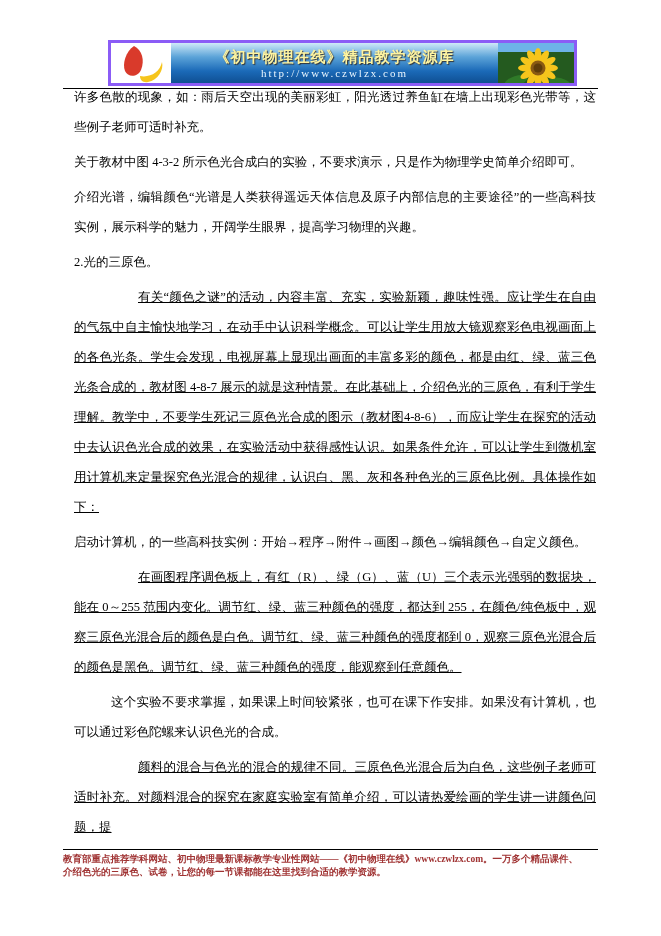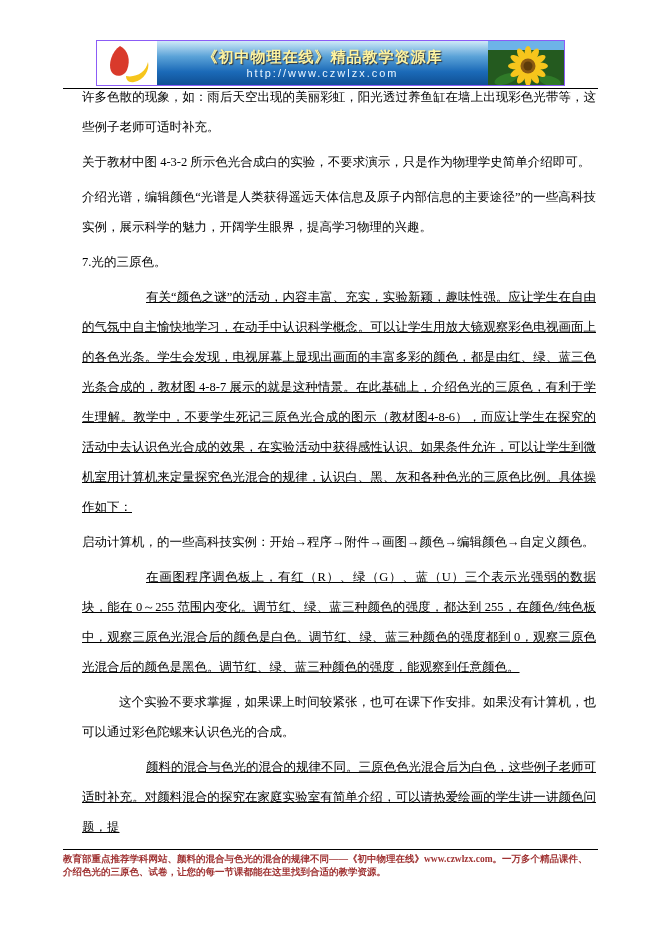--- a/index.html
+++ b/index.html
@@ -9,25 +9,25 @@
     height: 936px;
     background: #ffffff;
     overflow: hidden;
     font-family: "Liberation Serif", "DejaVu Serif", serif;
     color: #000;
   }
 
   
   .banner {
     position: absolute;
-    left: 96px; top: 40px;
+    left: 108px; top: 40px;
     width: 469px; height: 46px;
     display: flex;
     align-items: stretch;
-    border: 1px solid #8b5cf6;
+    border: 3px solid #8b5cf6;
     box-sizing: border-box;
     overflow: hidden;
   }
   .logo-box {
     width: 60px;
     background: #ffffff;
     display: flex; align-items: center; justify-content: center;
     flex: 0 0 auto;
   }
   .banner-mid {
@@ -44,37 +44,38 @@
     text-shadow: 1px 1px 1px #333;
     line-height: 19px;
     white-space: nowrap;
   }
   .banner-url {
     font-size: 11px;
     color: #eaf6ff;
     letter-spacing: 2px;
     line-height: 14px;
     white-space: nowrap;
+    font-family: Liberation Serif, serif;
   }
   .photo-box { width: 76px; flex: 0 0 auto; }
   .header-rule {
     position: absolute;
     left: 63px; top: 88px;
     width: 535px; height: 0;
     border-top: 1px solid #000;
   }
 
   
   .content {
     position: absolute;
     left: 66px; top: 82px;
     width: 530px;
   }
   .content p {
-    margin: 0 0 5px 16px;
+    margin: 0 0 5px 8px;
     font-size: 12.5px;
     line-height: 30px;
     text-align: justify;
     text-justify: inter-character;
   }
   .indent-5 { text-indent: 64px; text-decoration: underline; }
   .indent-3 { text-indent: 37px; }
 
   
   .footer {
@@ -133,26 +134,26 @@
         <circle cx="40" cy="25" r="4.5" fill="#5e3c0a"></circle>
       </svg>
     </div>
   </div>
   <div class="header-rule"></div>
 
   <div class="content">
     <p>许多色散的现象，如：雨后天空出现的美丽彩虹，阳光透过养鱼缸在墙上出现彩色光带等，这些例子老师可适时补充。</p>
     <p>关于教材中图 4-3-2 所示色光合成白的实验，不要求演示，只是作为物理学史简单介绍即可。</p>
     <p>介绍光谱，编辑颜色“光谱是人类获得遥远天体信息及原子内部信息的主要途径”的一些高科技实例，展示科学的魅力，开阔学生眼界，提高学习物理的兴趣。</p>
-    <p>7.光的三原色。</p>
+    <p>2.光的三原色。</p>
     <p class="indent-5">有关“颜色之谜”的活动，内容丰富、充实，实验新颖，趣味性强。应让学生在自由的气氛中自主愉快地学习，在动手中认识科学概念。可以让学生用放大镜观察彩色电视画面上的各色光条。学生会发现，电视屏幕上显现出画面的丰富多彩的颜色，都是由红、绿、蓝三色光条合成的，教材图 4-8-7 展示的就是这种情景。在此基础上，介绍色光的三原色，有利于学生理解。教学中，不要学生死记三原色光合成的图示（教材图4-8-6），而应让学生在探究的活动中去认识色光合成的效果，在实验活动中获得感性认识。如果条件允许，可以让学生到微机室用计算机来定量探究色光混合的规律，认识白、黑、灰和各种色光的三原色比例。具体操作如下：</p>
     <p>启动计算机，的一些高科技实例：开始→程序→附件→画图→颜色→编辑颜色→自定义颜色。</p>
     <p class="indent-5">在画图程序调色板上，有红（R）、绿（G）、蓝（U）三个表示光强弱的数据块，能在 0～255 范围内变化。调节红、绿、蓝三种颜色的强度，都达到 255，在颜色/纯色板中，观察三原色光混合后的颜色是白色。调节红、绿、蓝三种颜色的强度都到 0，观察三原色光混合后的颜色是黑色。调节红、绿、蓝三种颜色的强度，能观察到任意颜色。</p>
     <p class="indent-3">这个实验不要求掌握，如果课上时间较紧张，也可在课下作安排。如果没有计算机，也可以通过彩色陀螺来认识色光的合成。</p>
     <p class="indent-5">颜料的混合与色光的混合的规律不同。三原色色光混合后为白色，这些例子老师可适时补充。对颜料混合的探究在家庭实验室有简单介绍，可以请热爱绘画的学生讲一讲颜色问题，提</p>
   </div>
 
   <div class="footer">
-    <div>教育部重点推荐学科网站、颜料的混合与色光的混合的规律不同——《初中物理在线》www.czwlzx.com。一万多个精品课件、</div>
+    <div>教育部重点推荐学科网站、初中物理最新课标教学专业性网站——《初中物理在线》www.czwlzx.com。一万多个精品课件、</div>
     <div>介绍色光的三原色、试卷，让您的每一节课都能在这里找到合适的教学资源。</div>
   </div>
 
 </div>
 
 </body></html>

